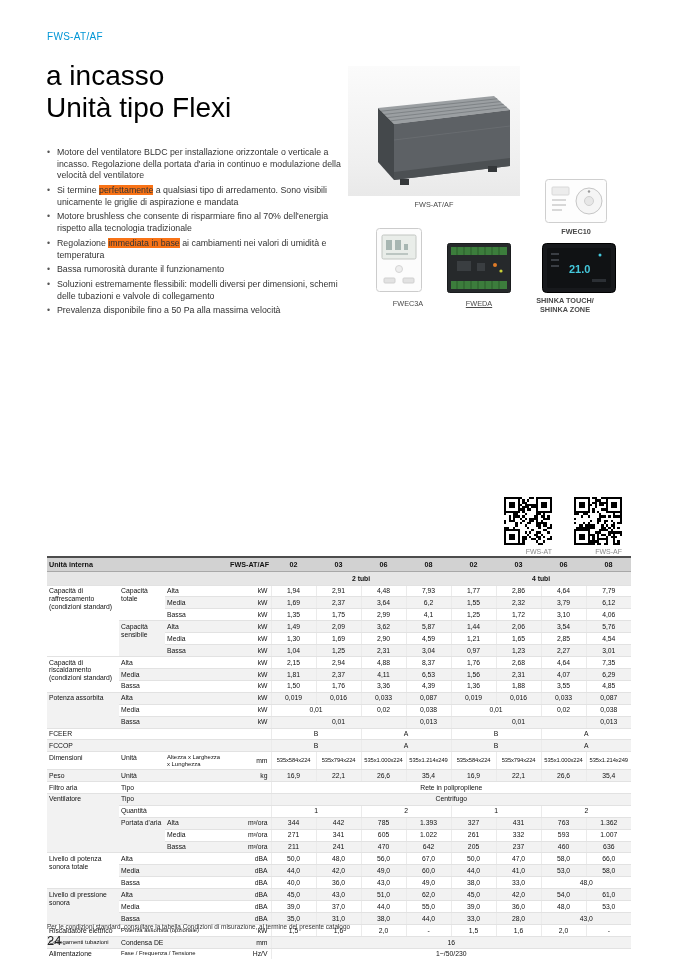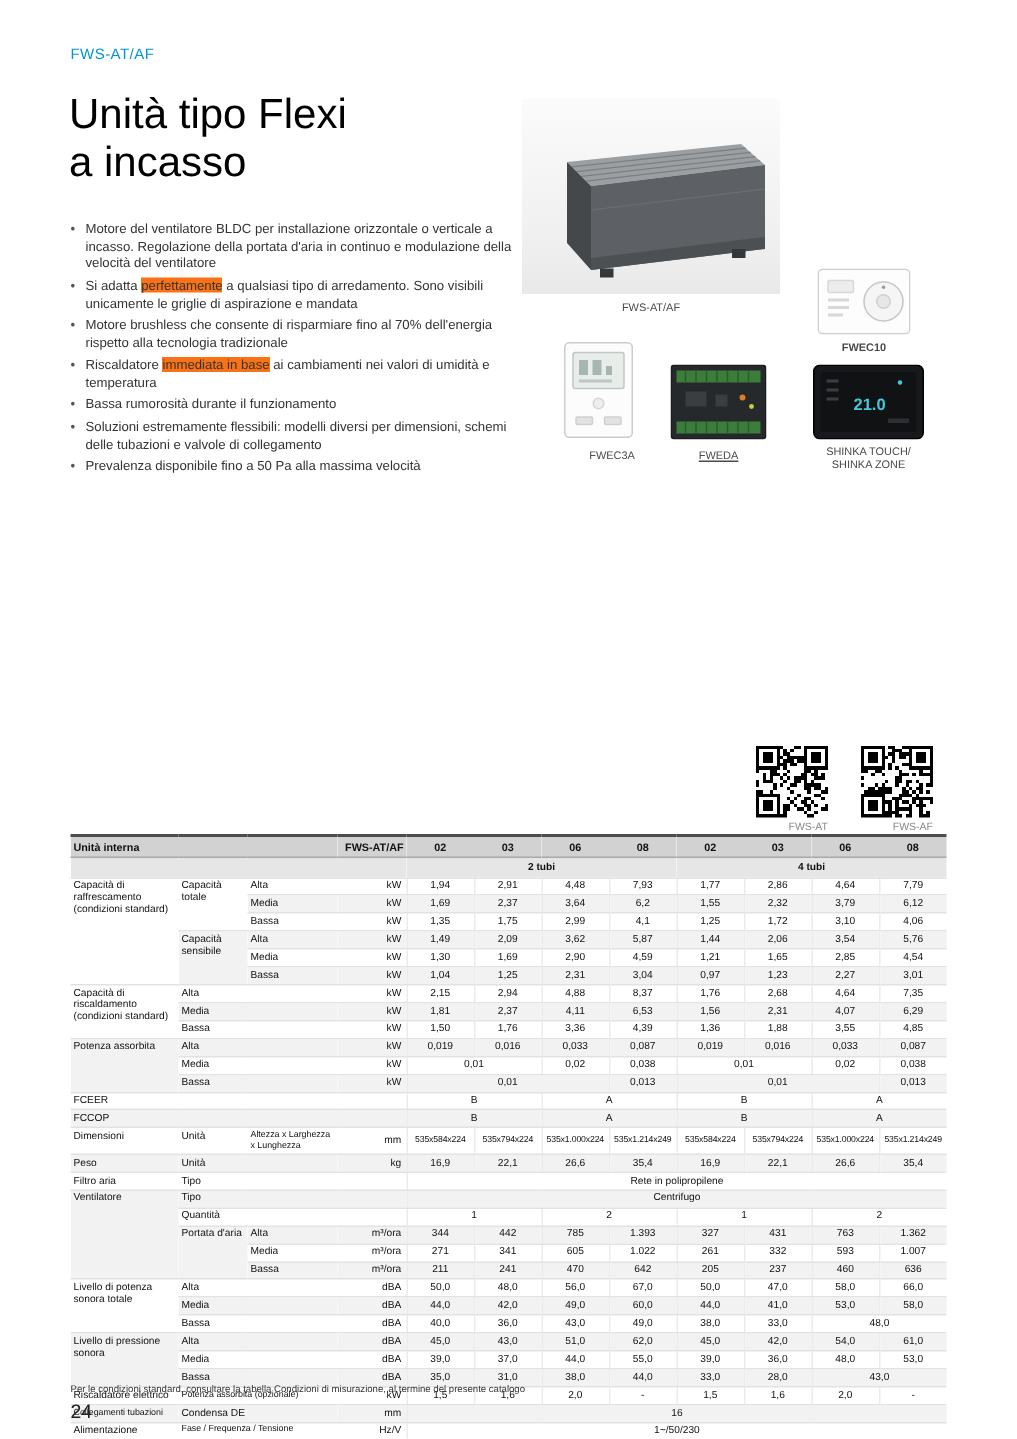--- a/index.html
+++ b/index.html
@@ -22,21 +22,21 @@
     background:linear-gradient(180deg,#fbfbfb 0%,#efefef 75%,#e9e9e9 100%); }
   .img-label { font-size:7.3px; color:#4a4a4a; text-align:center; }
   #unit-label   { left:348px; top:200px; width:172px; }
   #fwec10-box   { left:545px; top:179px; }
   #fwec10-label { left:543px; top:227px; width:66px;font-weight:bold; }
   #fwec3a-box   { left:376px; top:228px; }
   #fwec3a-label { left:383px; top:299px; width:50px; }
   #fweda-box    { left:447px; top:243px; }
   #fweda-label  { left:447px; top:299px; width:64px;text-decoration:underline; }
   #shinka-box   { left:542px; top:243px;font-weight:bold; }
-  #shinka-label { left:534px; top:296px; width:90px; line-height:1.25; }
+  #shinka-label { left:520px; top:296px; width:90px; line-height:1.25;font-weight:bold; }
 
   
   .qr { width:48px; height:48px; background:#fff; }
   #qr-at { left:504px; top:497px; }
   #qr-af { left:574px; top:497px; }
   .qr-label { font-size:7px; color:#8a8a8a; text-align:right; }
   #qr-at-label { left:504px; top:548px; width:48px; }
   #qr-af-label { left:574px; top:548px; width:48px; }
 
   
@@ -64,40 +64,40 @@
 
   #footnote { left:47px; top:923px; font-size:6.4px; color:#333; }
   #page-number { left:47px; top:933px; font-size:13px; color:#222; }
 </style>
 </head>
 <body>
 
 <div class="abs" id="model-header">FWS-AT/AF</div>
 
 <div class="abs" id="page-title">
+  <div>a incasso</div>
   <div>Unità tipo Flexi</div>
-  <div>a incasso</div>
 </div>
 
 <div class="abs" id="features">
   <div class="feature">
       <span class="dot">•</span>
       <span><span>Motore del ventilatore BLDC per installazione orizzontale o verticale a incasso. Regolazione della portata d'aria in continuo e modulazione della velocità del ventilatore</span><span class="mark"></span><span></span></span>
     </div>
   <div class="feature">
       <span class="dot">•</span>
-      <span><span>Si adatta </span><span class="mark">perfettamente</span><span> a qualsiasi tipo di arredamento. Sono visibili unicamente le griglie di aspirazione e mandata</span></span>
+      <span><span>Si termine </span><span class="mark">perfettamente</span><span> a qualsiasi tipo di arredamento. Sono visibili unicamente le griglie di aspirazione e mandata</span></span>
     </div>
   <div class="feature">
       <span class="dot">•</span>
       <span><span>Motore brushless che consente di risparmiare fino al 70% dell'energia rispetto alla tecnologia tradizionale</span><span class="mark"></span><span></span></span>
     </div>
   <div class="feature">
       <span class="dot">•</span>
-      <span><span>Riscaldatore </span><span class="mark">immediata in base</span><span> ai cambiamenti nei valori di umidità e temperatura</span></span>
+      <span><span>Regolazione </span><span class="mark">immediata in base</span><span> ai cambiamenti nei valori di umidità e temperatura</span></span>
     </div>
   <div class="feature">
       <span class="dot">•</span>
       <span><span>Bassa rumorosità durante il funzionamento</span><span class="mark"></span><span></span></span>
     </div>
   <div class="feature">
       <span class="dot">•</span>
       <span><span>Soluzioni estremamente flessibili: modelli diversi per dimensioni, schemi delle tubazioni e valvole di collegamento</span><span class="mark"></span><span></span></span>
     </div>
   <div class="feature">

